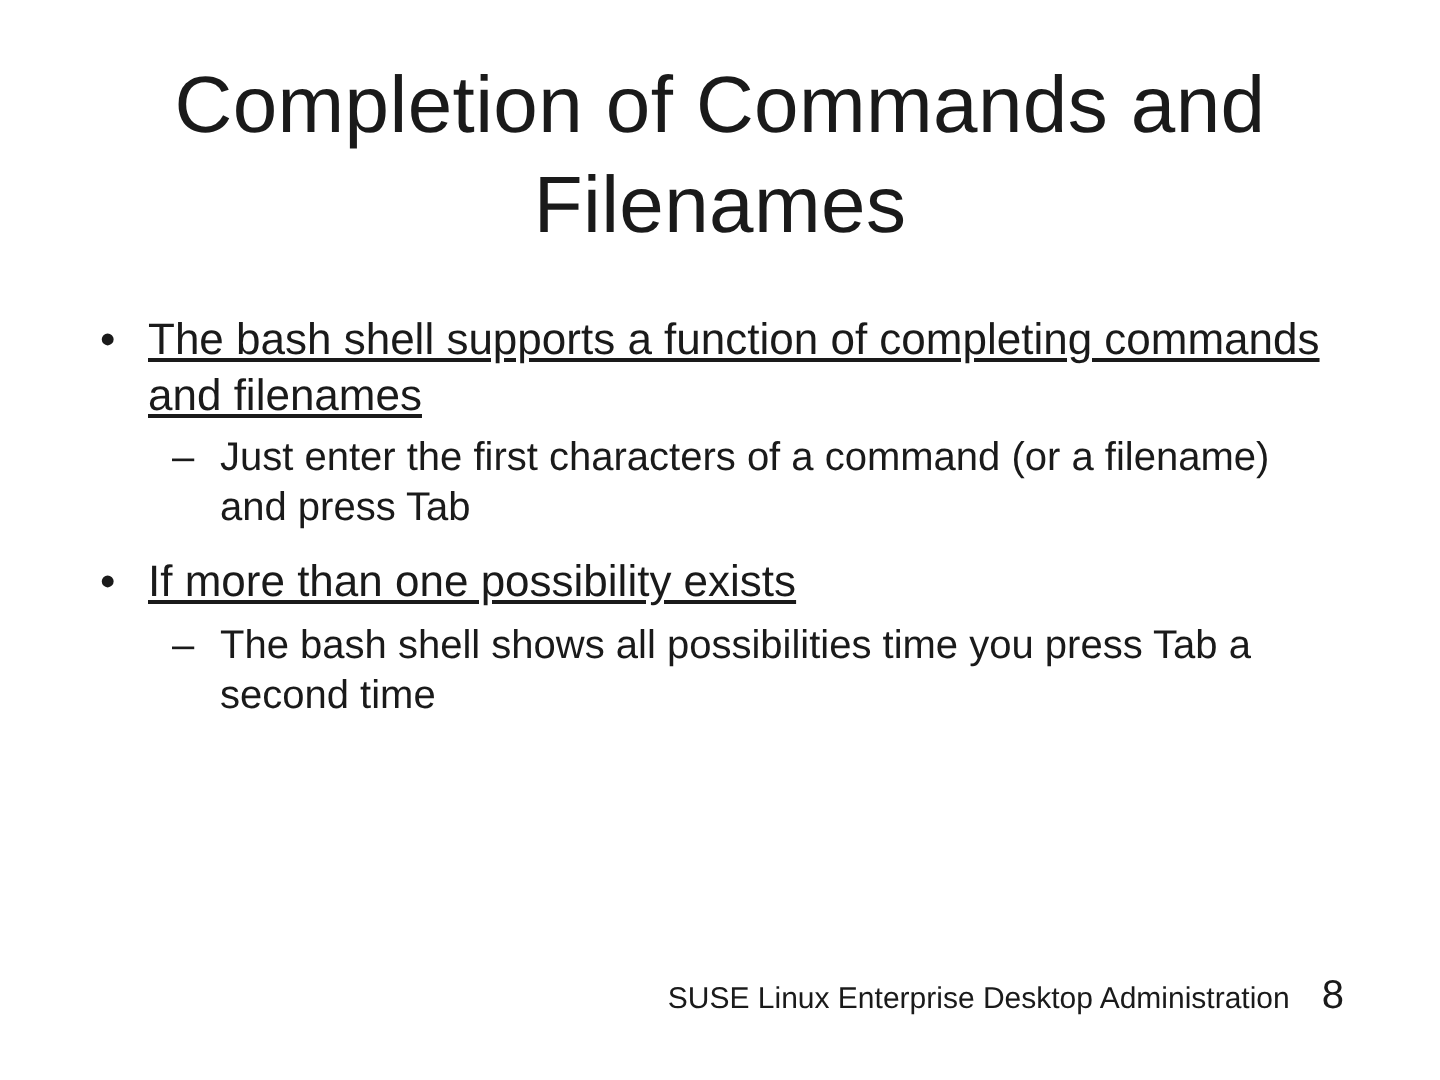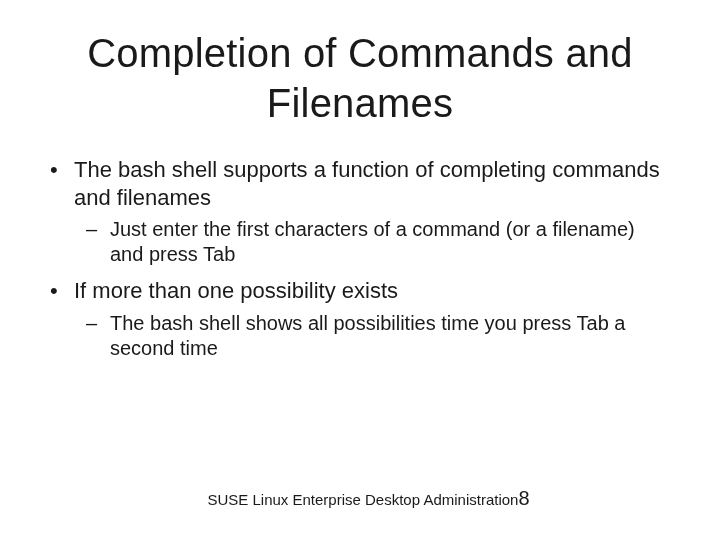--- a/index.html
+++ b/index.html
@@ -26,42 +26,43 @@
   .lvl1 {
     display: flex;
     margin-bottom: 6px;
   }
   .lvl1 .dot {
     width: 26px;
     flex: 0 0 26px;
     text-align: left;
     padding-left: 2px;
   }
-  .lvl1 .txt { flex: 1; }
+  .lvl1 .txt { flex: 1; text-decoration: underline; }
   .lvl2 {
     display: flex;
     font-size: 20px;
     margin-left: 38px;
     margin-bottom: 10px;
     margin-top: 2px;
   }
   .lvl2 .dash {
     width: 24px;
     flex: 0 0 24px;
   }
   .lvl2 .txt { flex: 1; }
   .footer {
     position: absolute;
     left: 65px;
     right: 48px;
     bottom: 30px;
     display: flex;
-    justify-content: center;
+    justify-content: flex-end;
     align-items: baseline;
     font-size: 15px;
+    gap: 16px;
   }
   .footer .src { font-weight: 400; }
   .footer .pg { font-size: 20px; }
 </style>
 </head>
 <body>
 
 <h1 class="title">Completion of Commands and Filenames</h1>
 
 <div class="bullets">

